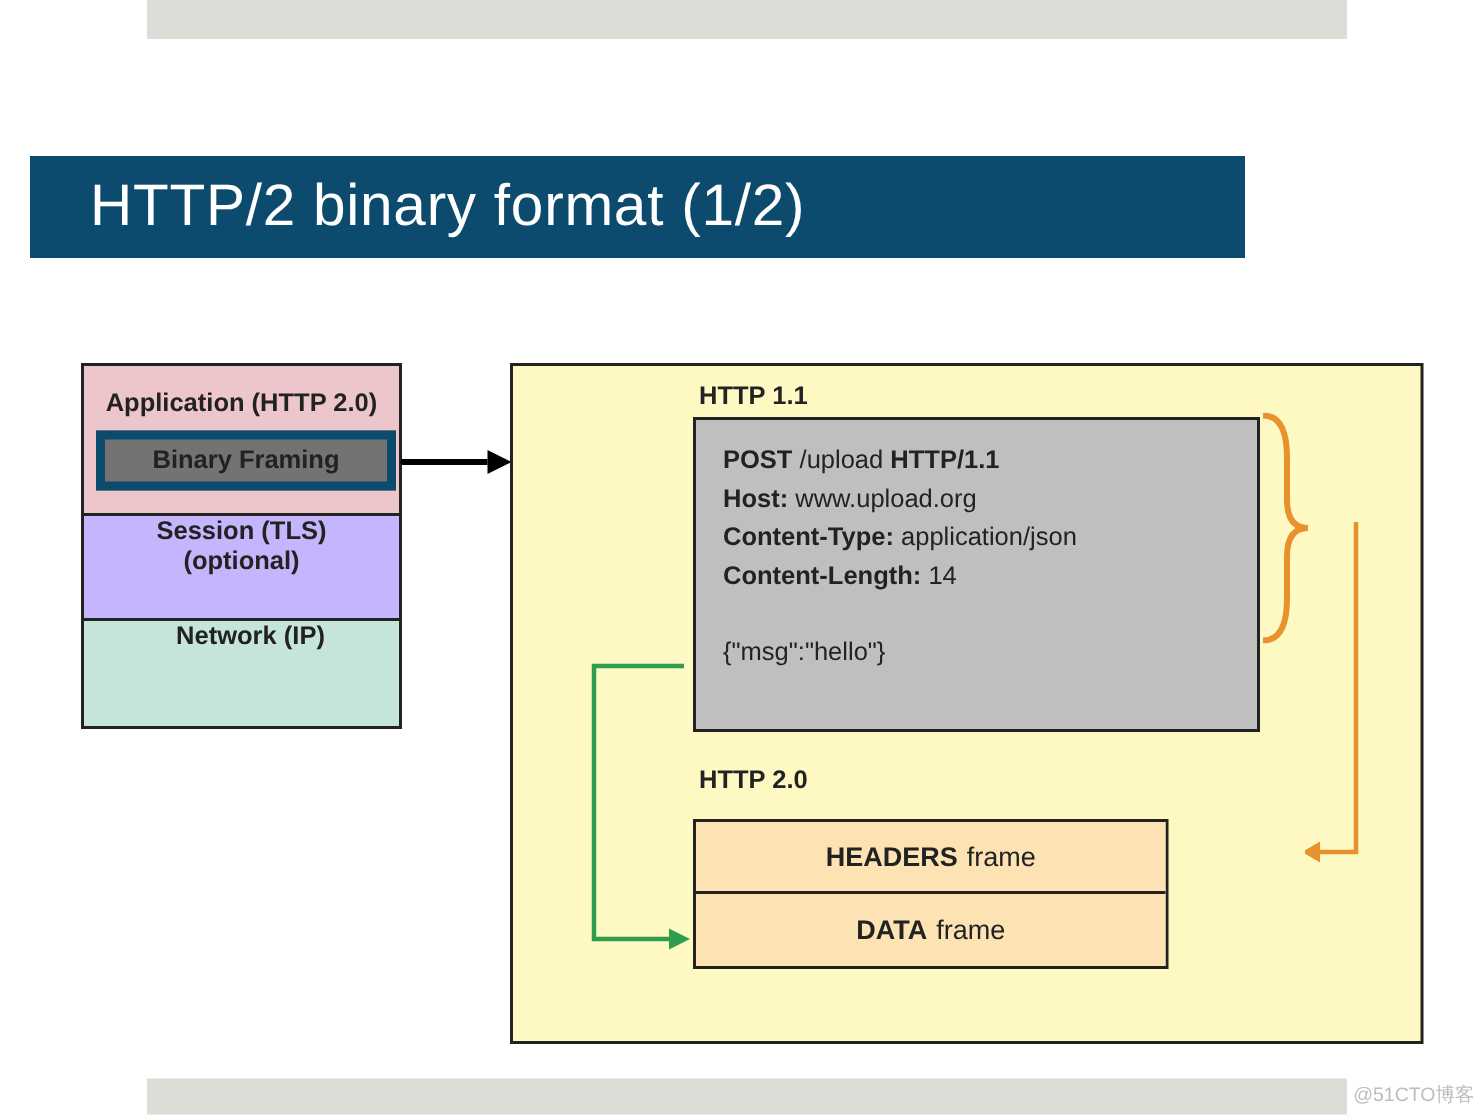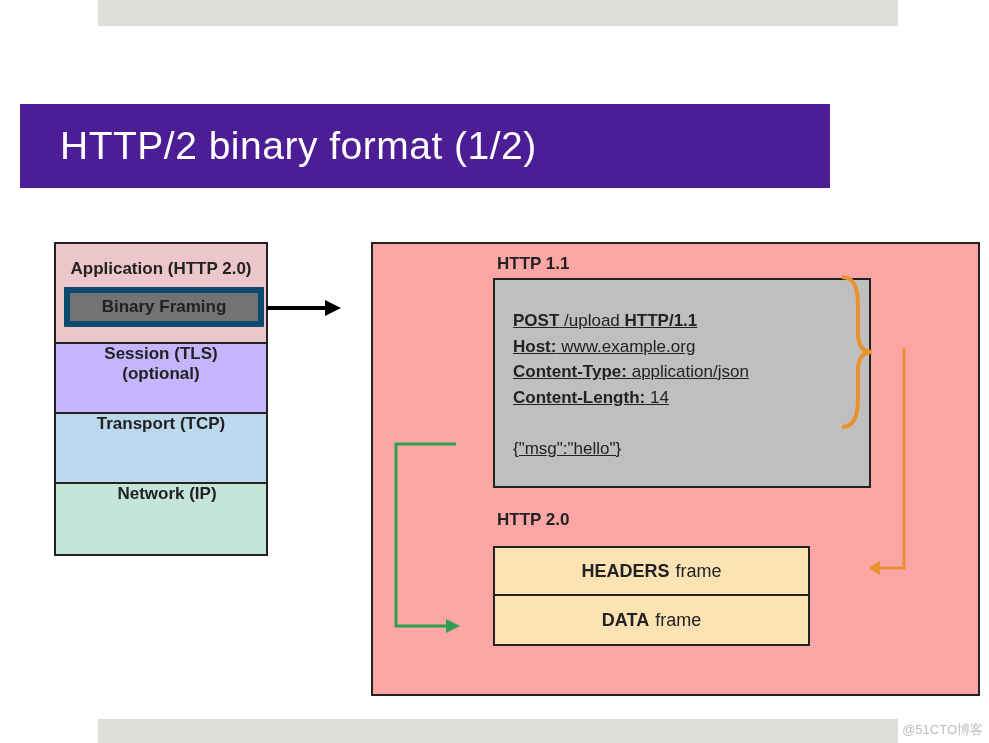--- a/index.html
+++ b/index.html
@@ -13,22 +13,22 @@
   }
   .top-bar {
     position: absolute;
     top: 0; left: 98px;
     width: 800px; height: 26px;
     background: #dedcd7;
   }
   .title-bar {
     position: absolute;
     top: 104px; left: 20px;
-    width: 810px; height: 84px;
-    background: #4c1d95;
+    width: 810px; height: 68px;
+    background: #0c4a6e;
     color: #ffffff;
     font-size: 39px;
     font-weight: 300;
     display: flex;
     align-items: center;
     padding-left: 40px;
     letter-spacing: 0.5px;
   }
   .bottom-bar {
     position: absolute;
@@ -80,41 +80,39 @@
   .session-layer { background: #c4b5fd; height: 70px; padding: 0 8px; }
   .transport-layer { background: #bcd8ec; height: 70px; }
   .network-layer  { background: #c4e5d7; height: 70px; padding-left: 12px; }
 
   
   .right-box {
     position: absolute;
     top: 242px; left: 340px;
     width: 609px; height: 454px;
     border: 2px solid #222;
-    background: #fca5a5;
-    margin-left: 31px;
+    background: #fef9c3;
   }
   .http11-label {
     position: absolute;
     top: 10px; left: 124px;
     font-size: 17px;
     font-weight: bold;
     color: #222;
   }
   .http11-box {
     position: absolute;
     top: 34px; left: 120px;
     width: 378px; height: 210px;
     border: 2px solid #222;
     background: #bfbfbf;
-    padding: 28px 18px;
+    padding: 14px 18px;
     font-size: 17px;
     color: #222;
     line-height: 1.5;
-    text-decoration: underline;
   }
   .http11-box b { font-weight: bold; }
   .body-line { margin-top: 26px; }
 
   .http20-label {
     position: absolute;
     top: 266px; left: 124px;
     font-size: 17px;
     font-weight: bold;
     color: #222;
@@ -178,44 +176,41 @@
 <div class="stack">
   <div class="layer app-layer">
     <div class="app-label">Application (HTTP 2.0)</div>
     <div class="binary-framing">
       <span>Binary Framing</span>
     </div>
   </div>
   <div class="layer session-layer">
     <span>Session (TLS) (optional)</span>
   </div>
-  <div class="layer transport-layer">
-    <span>Transport (TCP)</span>
-  </div>
   <div class="layer network-layer">
     <span>Network (IP)</span>
   </div>
 </div>
 
 <svg class="main-arrow" viewBox="0 0 74 16">
   <line x1="0" y1="8" x2="58" y2="8" stroke="#000" stroke-width="4"></line>
   <polygon points="58,0 74,8 58,16" fill="#000"></polygon>
 </svg>
 
 <div class="right-box">
   <div class="http11-label">HTTP 1.1</div>
   <div class="http11-box">
     <div>
       <b>POST</b>
       <span>/upload</span>
       <b>HTTP/1.1</b>
     </div>
     <div>
       <b>Host:</b>
-      <span>www.example.org</span>
+      <span>www.upload.org</span>
     </div>
     <div>
       <b>Content-Type:</b>
       <span>application/json</span>
     </div>
     <div>
       <b>Content-Length:</b>
       <span>14</span>
     </div>
     <div class="body-line">{"msg":"hello"}</div>

